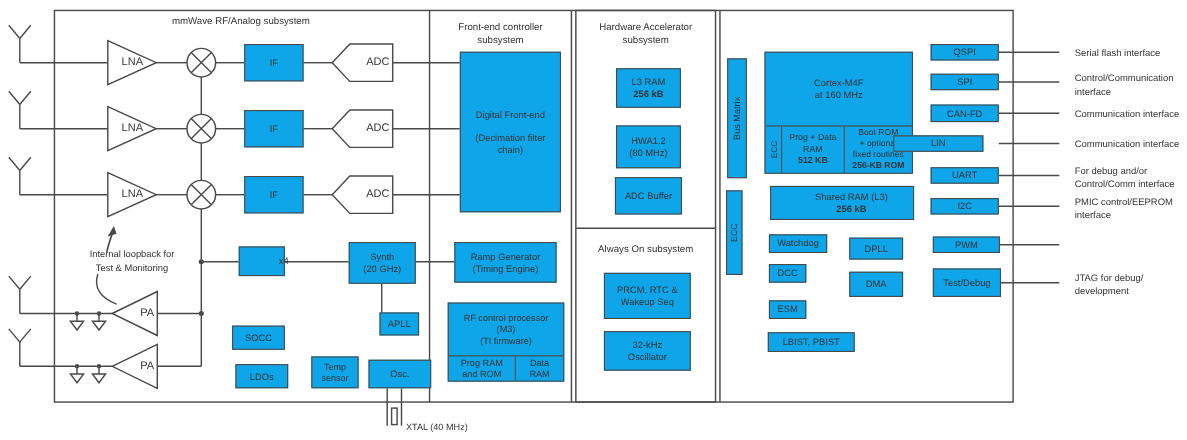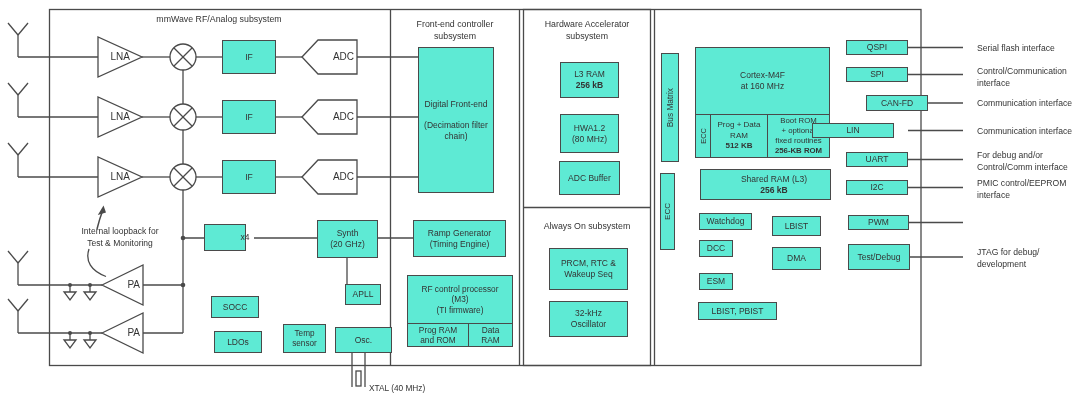--- a/index.html
+++ b/index.html
@@ -1,19 +1,19 @@
 <!DOCTYPE html>
 <html><head>
 <meta charset="utf-8">
 <style>
   html,body{margin:0;padding:0;background:#fff;}
   .canvas{position:relative;width:1079px;height:400px;background:#ffffff;
           font-family:"Liberation Sans",sans-serif;color:#333;overflow:hidden;}
   svg.wires{position:absolute;left:0;top:0;}
-  .box{position:absolute;box-sizing:border-box;border:1.4px solid #4a4a4a;background:#5eead4;
+  .box{position:absolute;box-sizing:border-box;border:1.4px solid #4a4a4a;background:#0ea5e9;
        display:flex;flex-direction:column;align-items:center;justify-content:center;
        text-align:center;font-size:8.5px;line-height:11px;color:#333;padding:0;}
   .b{font-weight:bold;}
   .lbl{position:absolute;font-size:10px;text-align:right;color:#333;}
   .title{position:absolute;font-size:8.8px;line-height:11.5px;text-align:center;color:#333;}
   .desc{position:absolute;font-size:8.6px;line-height:11.8px;text-align:left;color:#333;width:115px;}
   .vtext{writing-mode:vertical-rl;transform:rotate(180deg);white-space:nowrap;}
   .row{display:flex;flex-direction:row;align-items:stretch;width:100%;}
   .cell{display:flex;flex-direction:column;align-items:center;justify-content:center;box-sizing:border-box;}
   .bl{border-left:1.4px solid #4a4a4a;}
@@ -190,36 +190,36 @@
 
   <div class="box" style="left:222px;top:40px;width:54px;height:34px;">IF</div>
   <div class="box" style="left:222px;top:100px;width:54px;height:34px;">IF</div>
   <div class="box" style="left:222px;top:160px;width:54px;height:34px;">IF</div>
 
   <div class="title" style="left:70px;top:226px;width:100px;font-size:8.5px;">
     <div>Internal loopback for</div>
     <div>Test &amp; Monitoring</div>
   </div>
 
-  <div class="box" style="left:204px;top:224px;width:37px;height:27px;padding-left:40px;">x4</div>
+  <div class="box" style="left:217px;top:224px;width:37px;height:27px;padding-left:40px;">x4</div>
   <div class="box" style="left:317px;top:220px;width:61px;height:38px;">
     <div>Synth</div>
     <div>(20 GHz)</div>
   </div>
   <div class="box" style="left:330px;top:284px;width:36px;height:21px;margin-left:15px;">APLL</div>
   <div class="box" style="left:211px;top:296px;width:48px;height:22px;">SOCC</div>
   <div class="box" style="left:214px;top:331px;width:48px;height:22px;">LDOs</div>
   <div class="box" style="left:283px;top:324px;width:43px;height:29px;font-size:8.2px;line-height:10px;text-align:center;">
     <div>Temp</div>
     <div>sensor</div>
   </div>
   <div class="box" style="left:335px;top:327px;width:57px;height:26px;">Osc.</div>
   <div class="lbl" style="left:369px;top:383px;width:80px;text-align:left;font-size:8.3px;">XTAL (40 MHz)</div>
 
-  <div class="box" style="left:418px;top:47px;width:76px;height:146px;">
+  <div class="box" style="left:418px;top:47px;width:92px;height:146px;">
     <div>Digital Front-end</div>
     <div style="height:10px;"></div>
     <div>(Decimation filter</div>
     <div>chain)</div>
   </div>
   <div class="box" style="left:413px;top:220px;width:93px;height:37px;">
     <div>Ramp Generator</div>
     <div>(Timing Engine)</div>
   </div>
   <div class="box" style="left:407px;top:275px;width:106px;height:72px;">
@@ -291,26 +291,26 @@
 
   <div class="box" style="left:700px;top:169px;width:131px;height:31px;padding-left:17px;">
     <div>Shared RAM (L3)</div>
     <div class="b">256 kB</div>
   </div>
 
   <div class="box" style="left:699px;top:213px;width:53px;height:17px;">Watchdog</div>
   <div class="box" style="left:699px;top:240px;width:34px;height:17px;">DCC</div>
   <div class="box" style="left:699px;top:273px;width:34px;height:17px;">ESM</div>
   <div class="box" style="left:698px;top:302px;width:79px;height:18px;">LBIST, PBIST</div>
-  <div class="box" style="left:772px;top:216px;width:49px;height:20px;">LBIST</div>
+  <div class="box" style="left:772px;top:216px;width:49px;height:20px;">DPLL</div>
   <div class="box" style="left:772px;top:247px;width:49px;height:23px;">DMA</div>
 
   <div class="box" style="left:846px;top:40px;width:62px;height:15px;">QSPI</div>
   <div class="box" style="left:846px;top:67px;width:62px;height:15px;">SPI</div>
-  <div class="box" style="left:846px;top:95px;width:62px;height:16px;margin-left:20px;">CAN-FD</div>
+  <div class="box" style="left:846px;top:95px;width:62px;height:16px;">CAN-FD</div>
   <div class="box" style="left:812px;top:123px;width:82px;height:15px;">LIN</div>
   <div class="box" style="left:846px;top:152px;width:62px;height:15px;">UART</div>
   <div class="box" style="left:846px;top:180px;width:62px;height:15px;">I2C</div>
   <div class="box" style="left:848px;top:215px;width:61px;height:15px;">PWM</div>
   <div class="box" style="left:848px;top:244px;width:62px;height:26px;">Test/Debug</div>
 
   <div class="desc" style="left:977px;top:43px;">
     <div>Serial flash interface</div>
   </div>
   <div class="desc" style="left:977px;top:66px;">

